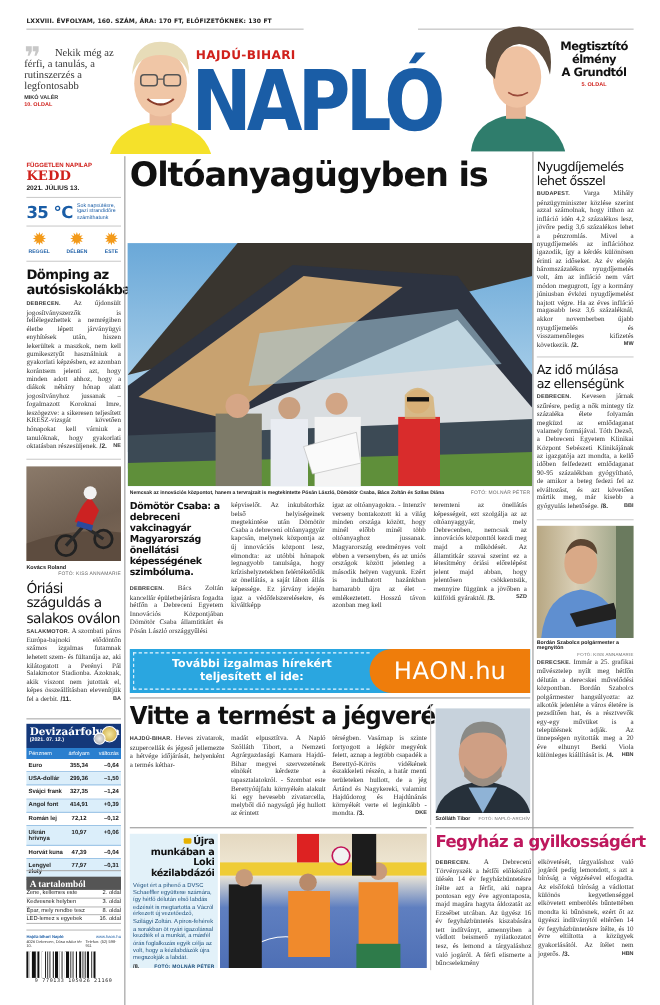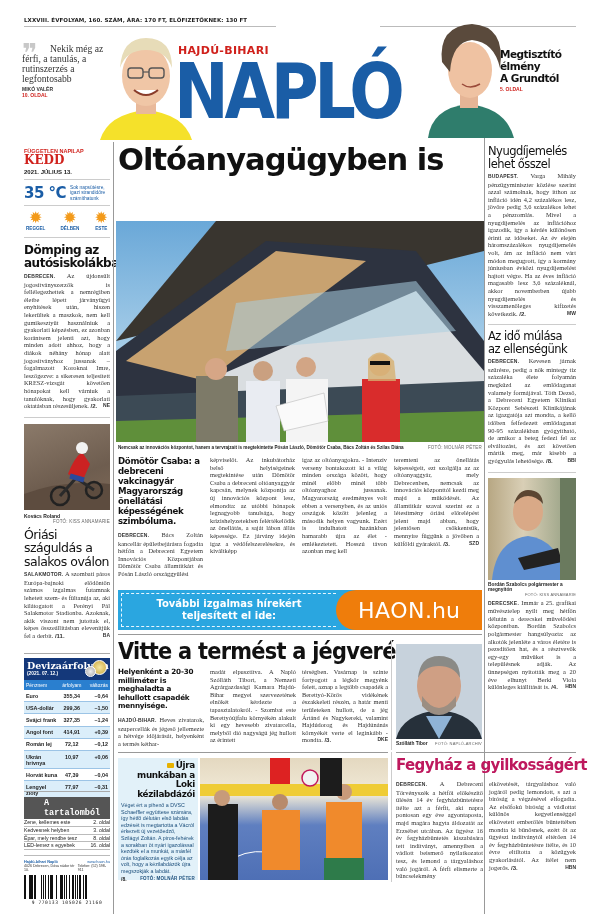--- a/index.html
+++ b/index.html
@@ -48,21 +48,21 @@
 
 <div class="abs" style="left:428px;top:12px;width:86px;height:126px;overflow:hidden">
   <svg width="86" height="126" viewBox="0 0 86 126">
     <path d="M0 126 Q4 96 40 92 Q78 96 86 126Z" fill="#2f7d6c"></path>
     <rect x="32" y="80" width="18" height="16" fill="#e5b596"></rect>
     <ellipse cx="42" cy="58" rx="22" ry="28" fill="#efc2a2"></ellipse>
     <path d="M14 50 Q10 14 44 12 Q78 14 72 56 Q66 30 44 28 Q24 30 22 60Z" fill="#5a4a3c"></path>
     <path d="M34 72 Q42 78 52 72" stroke="#9a4a3a" stroke-width="1.5" fill="none"></path>
   </svg>
 </div>
-<div class="abs" style="left:500px;top:48px;width:80px;text-align:left">
+<div class="abs" style="left:500px;top:36px;width:80px;text-align:center">
   <div class="hl" style="font-size:10.5px;line-height:12px">Megtisztító</div>
   <div class="hl" style="font-size:10.5px;line-height:12px">élmény</div>
   <div class="hl" style="font-size:10.5px;line-height:12px">A Grundtól</div>
   <div style="font-family:'Liberation Sans',sans-serif;font-weight:bold;font-size:5px;color:#d0211c;margin-top:2px">5. OLDAL</div>
 </div>
 
 <div class="abs" style="left:24px;top:142px;width:86px">
   <div style="font-family:'Liberation Sans',sans-serif;font-weight:bold;font-size:5.5px;color:#d0211c;margin-top:6px">FÜGGETLEN NAPILAP</div>
   <div style="font-family:'DejaVu Serif',serif;font-weight:bold;font-size:12px;color:#d0211c;line-height:13px">KEDD</div>
   <div style="font-family:'Liberation Sans',sans-serif;font-weight:bold;font-size:6px;margin-top:2px">2021. JÚLIUS 13.</div>
@@ -177,21 +177,21 @@
         <span style="flex: 1.4 1 0%; text-align: left;">Lengyel zloty</span>
         <span style="flex: 1 1 0%; text-align: center;">77,97</span>
         <span style="flex: 1 1 0%; text-align: right;">–0,31</span>
       </div>
     </div>
 </div>
 
 <div class="hline" style="left:24px;top:791px;width:86px;background:#aaa"></div>
 
 <div class="abs" style="left:24px;top:797px;width:86px">
-  <div style="background:#555;color:#fff;font-family:Liberation Mono, monospace;font-weight:bold;font-size:8.5px;padding:1px 20px;line-height:10px">A tartalomból</div>
+  <div style="background:#555;color:#fff;font-family:Liberation Serif, serif;font-weight:bold;font-size:8.5px;padding:1px 3px;line-height:10px">A tartalomból</div>
   <div id="contents-rows">
       <div style="display: flex; justify-content: space-between; font-family: &quot;Liberation Sans&quot;, sans-serif; font-size: 5.2px; line-height: 6.8px; border-bottom: 1px solid rgb(187, 187, 187);">
         <span>Zene, kellemes este</span>
         <span>2. oldal</span>
       </div>
       <div style="display: flex; justify-content: space-between; font-family: &quot;Liberation Sans&quot;, sans-serif; font-size: 5.2px; line-height: 6.8px; border-bottom: 1px solid rgb(187, 187, 187);">
         <span>Kedvesnek helyben</span>
         <span>3. oldal</span>
       </div>
       <div style="display: flex; justify-content: space-between; font-family: &quot;Liberation Sans&quot;, sans-serif; font-size: 5.2px; line-height: 6.8px; border-bottom: 1px solid rgb(187, 187, 187);">
@@ -327,21 +327,20 @@
     <span style="font-family:'DejaVu Sans',sans-serif;font-weight:normal;font-size:22px;letter-spacing:.5px">HAON</span>
     <span style="font-family:'DejaVu Sans',sans-serif;font-size:22px">.hu</span>
   </div>
 </div>
 <div class="hline" style="left:118px;top:634px;width:364px;background:#999"></div>
 
 <div class="abs" style="left:118px;top:638px;width:270px">
   <h2 style="font-family:'DejaVu Sans',sans-serif;font-size:22.5px;line-height:26px;color:#111;letter-spacing:-.8px;transform:scaleX(.93);transform-origin:left;white-space:nowrap">Vitte a termést a jégverés</h2>
   <div style="display:flex;gap:6px;margin-top:4px">
     <div style="width:86px">
-      <h3 style="font-family:'DejaVu Sans',sans-serif;font-size:7.2px;line-height:8.6px;font-weight:bold;color:#111;margin-bottom:5px;letter-spacing:-.2px">Helyenként a 20-30 milliméter is meghaladta a lehullott csapadék mennyisége.</h3>
       <p class="body-text">
         <span class="dl">HAJDÚ-BIHAR.</span>
         <span>Heves zivatarok, szupercellák és jégeső jellemezte a hétvége időjárását, helyenként a termés kéthar-</span>
       </p>
     </div>
     <p class="body-text" style="width:86px">madát elpusztítva. A Napló Szólláth Tibort, a Nemzeti Agrárgazdasági Kamara Hajdú-Bihar megyei szervezetének elnökét kérdezte a tapasztalatokról. - Szombat este Berettyóújfalu környékén alakult ki egy hevesebb zivatarcella, melyből dió nagyságú jég hullott az érintett</p>
     <p class="body-text" style="width:86px">
       <span>térségben. Vasárnap is szinte fortyogott a légkör megyénk felett, aznap a legtöbb csapadék a Berettyó-Körös vidékének északkeleti részén, a határ menti területeken hullott, de a jég Ártánd és Nagykereki, valamint Hajdúdorog és Hajdúnánás környékét verte el leginkább - mondta.</span>
       <span class="pg">/3.</span>
       <span class="sig">DKE</span>

